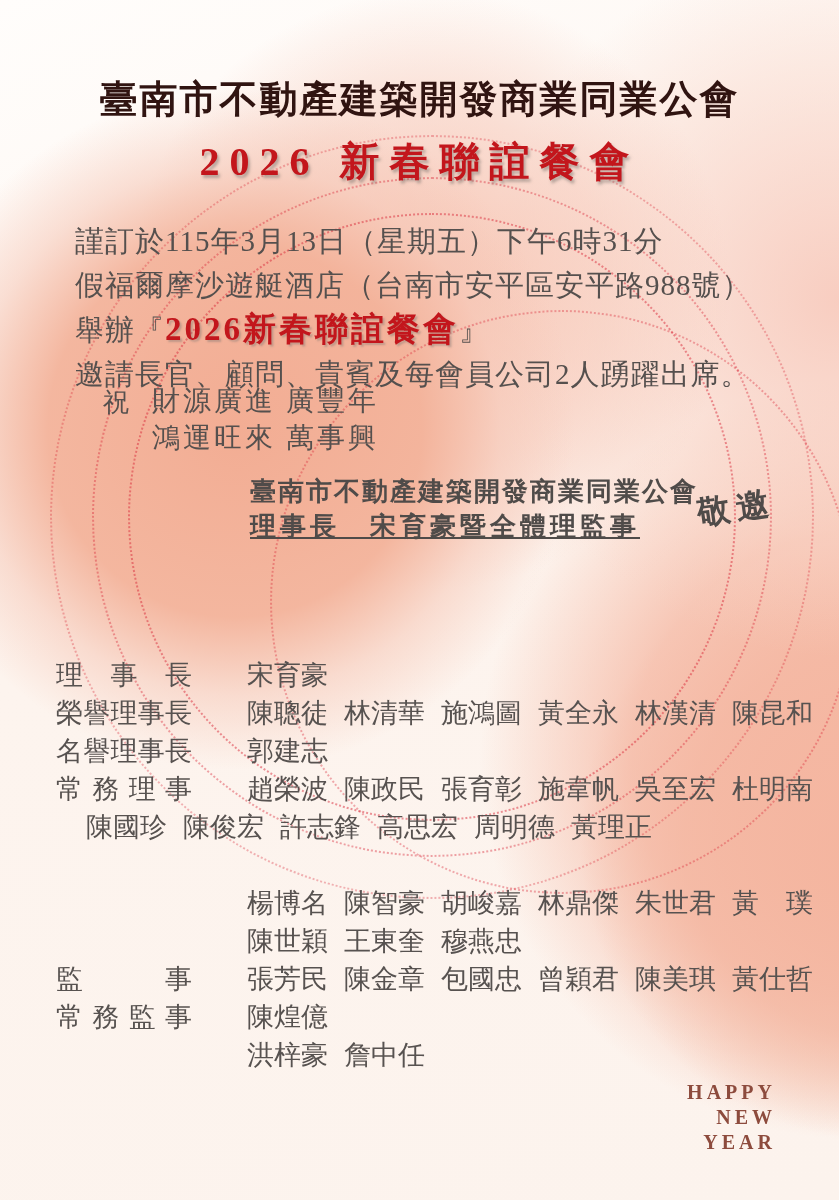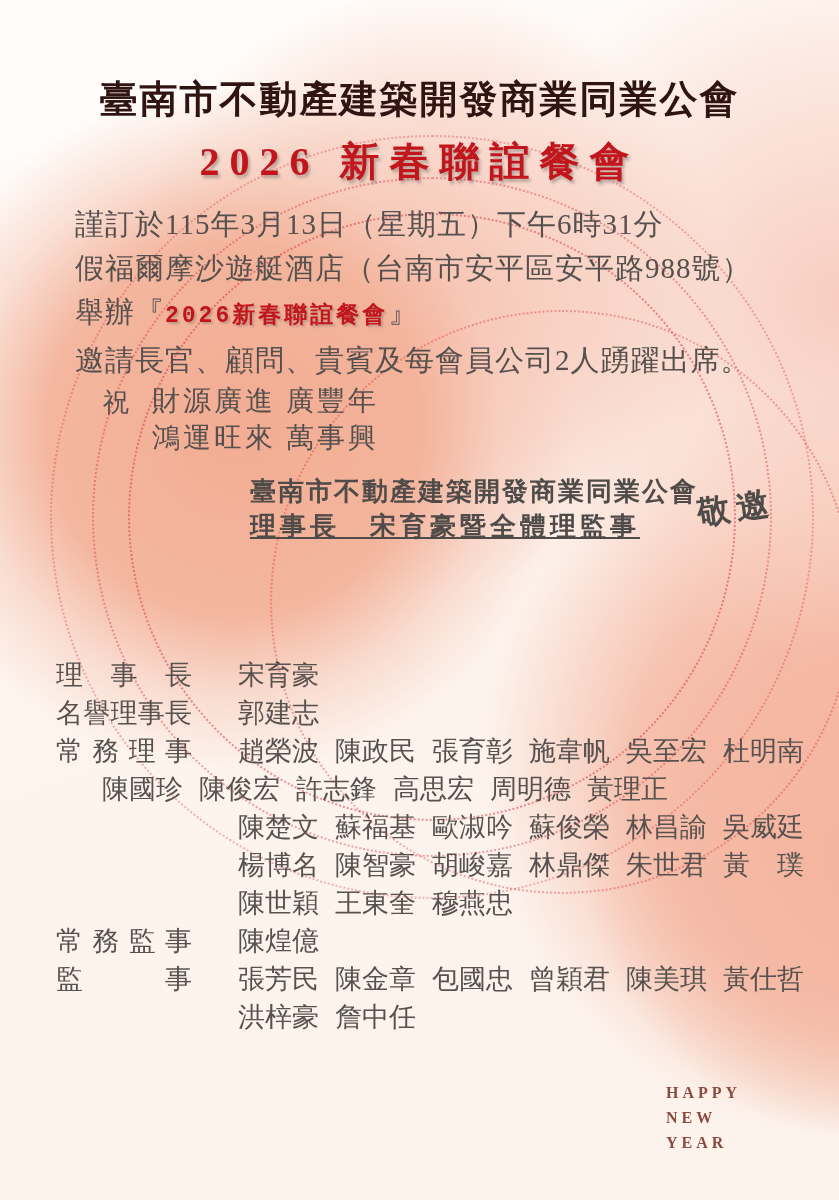--- a/index.html
+++ b/index.html
@@ -34,29 +34,28 @@
     color:#301411;
   }
   .event-title{
     position:absolute;top:134px;left:0;width:100%;
     text-align:center;
     font-size:40px;font-weight:bold;letter-spacing:10px;
     color:#c3161c;
     text-shadow:2px 3px 3px rgba(130,120,115,0.55);
   }
   .invitation{
-    position:absolute;top:202px;left:75px;
+    position:absolute;top:219px;left:75px;
     font-size:29px;line-height:44px;letter-spacing:1px;
     color:#55504e;
     white-space:nowrap;
   }
   .highlight-red{
-    color:#c3161c;font-weight:bold;font-size:23px;letter-spacing:3px;
+    color:#c3161c;font-weight:bold;font-size:33px;letter-spacing:3px;
     text-shadow:2px 2px 2px rgba(130,120,115,0.45);
-    font-family:Liberation Mono, monospace;
   }
   .blessing{
     position:absolute;top:382px;left:103px;
     display:flex;align-items:flex-start;
     color:#55504e;font-size:28px;line-height:37px;letter-spacing:3px;
   }
   .blessing .prefix{margin-right:20px;font-size:26px;padding-top:2px;}
   .signature{
     position:absolute;top:474px;left:250px;
     color:#4f4b49;font-size:26px;line-height:35px;letter-spacing:2px;
@@ -65,34 +64,34 @@
   .signature .sig-line2{letter-spacing:4px;text-decoration:underline;}
   .sig-closing{
     position:absolute;top:486px;left:697px;
     color:#4f4b49;font-size:33px;font-weight:bold;letter-spacing:6px;
     transform:rotate(-8deg);
   }
   .roster{
     position:absolute;top:656px;left:56px;width:740px;
     color:#575250;
   }
-  .roster-row{height:38px;line-height:38px;font-size:27px;white-space:nowrap;display:flex;}
+  .roster-row{height:38px;line-height:38px;font-size:27px;white-space:nowrap;display:flex;gap:25px;}
   .roster-label{
     display:inline-block;width:136px;flex:0 0 136px;
     text-align:justify;text-align-last:justify;
   }
-  .roster-names{display:inline-flex;gap:16px;margin-left:46px;font-family:Liberation Serif, serif;}
+  .roster-names{display:inline-flex;gap:16px;margin-left:30px;font-family:Liberation Serif, serif;}
   .roster-name{
     display:inline-block;min-width:81px;
     text-align:justify;text-align-last:justify;
   }
   .footer{
     position:absolute;top:1080px;left:666px;width:110px;
-    text-align:left;
-    color:#8d4b3d;font-size:16px;font-weight:bold;letter-spacing:4px;line-height:25px;
+    text-align:right;
+    color:#8d4b3d;font-size:20px;font-weight:bold;letter-spacing:4px;line-height:25px;
   }
 </style>
 </head>
 <body>
 
 <div id="page">
 
   <div class="ring" id="ring3"></div>
   <div class="ring" id="ring2"></div>
   <div class="ring" id="ring1"></div>
@@ -123,20 +122,31 @@
   <div class="sig-closing">敬邀</div>
 
   <div class="roster">
       <div class="roster-row">
         <span class="roster-label">理事長</span>
         <span class="roster-names">
           <span class="roster-name">宋育豪</span>
         </span>
       </div>
       <div class="roster-row">
+        <span class="roster-label">榮譽理事長</span>
+        <span class="roster-names">
+          <span class="roster-name">陳聰徒</span>
+          <span class="roster-name">林清華</span>
+          <span class="roster-name">施鴻圖</span>
+          <span class="roster-name">黃全永</span>
+          <span class="roster-name">林漢清</span>
+          <span class="roster-name">陳昆和</span>
+        </span>
+      </div>
+      <div class="roster-row">
         <span class="roster-label">名譽理事長</span>
         <span class="roster-names">
           <span class="roster-name">郭建志</span>
         </span>
       </div>
       <div class="roster-row">
         <span class="roster-label">常務理事</span>
         <span class="roster-names">
           <span class="roster-name">趙榮波</span>
           <span class="roster-name">陳政民</span>
@@ -151,28 +161,20 @@
           <span class="roster-name">陳國珍</span>
           <span class="roster-name">陳俊宏</span>
           <span class="roster-name">許志鋒</span>
           <span class="roster-name">高思宏</span>
           <span class="roster-name">周明德</span>
           <span class="roster-name">黃理正</span>
         </span>
       </div>
       <div class="roster-row">
         <span class="roster-label"></span>
-        <span class="roster-names">
-          <span class="roster-name">陳楚文</span>
-          <span class="roster-name">蘇福基</span>
-          <span class="roster-name">歐淑吟</span>
-          <span class="roster-name">蘇俊榮</span>
-          <span class="roster-name">林昌諭</span>
-          <span class="roster-name">吳威廷</span>
-        </span>
       </div>
       <div class="roster-row">
         <span class="roster-label"></span>
         <span class="roster-names">
           <span class="roster-name">楊博名</span>
           <span class="roster-name">陳智豪</span>
           <span class="roster-name">胡峻嘉</span>
           <span class="roster-name">林鼎傑</span>
           <span class="roster-name">朱世君</span>
           <span class="roster-name">黃璞</span>
@@ -180,37 +182,37 @@
       </div>
       <div class="roster-row">
         <span class="roster-label"></span>
         <span class="roster-names">
           <span class="roster-name">陳世穎</span>
           <span class="roster-name">王東奎</span>
           <span class="roster-name">穆燕忠</span>
         </span>
       </div>
       <div class="roster-row">
-        <span class="roster-label">常務監事</span>
-        <span class="roster-names">
-          <span class="roster-name">陳煌億</span>
-        </span>
-      </div>
-      <div class="roster-row">
         <span class="roster-label">監事</span>
         <span class="roster-names">
           <span class="roster-name">張芳民</span>
           <span class="roster-name">陳金章</span>
           <span class="roster-name">包國忠</span>
           <span class="roster-name">曾穎君</span>
           <span class="roster-name">陳美琪</span>
           <span class="roster-name">黃仕哲</span>
         </span>
       </div>
       <div class="roster-row">
+        <span class="roster-label">常務監事</span>
+        <span class="roster-names">
+          <span class="roster-name">陳煌億</span>
+        </span>
+      </div>
+      <div class="roster-row">
         <span class="roster-label"></span>
         <span class="roster-names">
           <span class="roster-name">洪梓豪</span>
           <span class="roster-name">詹中任</span>
         </span>
       </div>
     </div>
 
   <div class="footer">
     <div>HAPPY</div>

